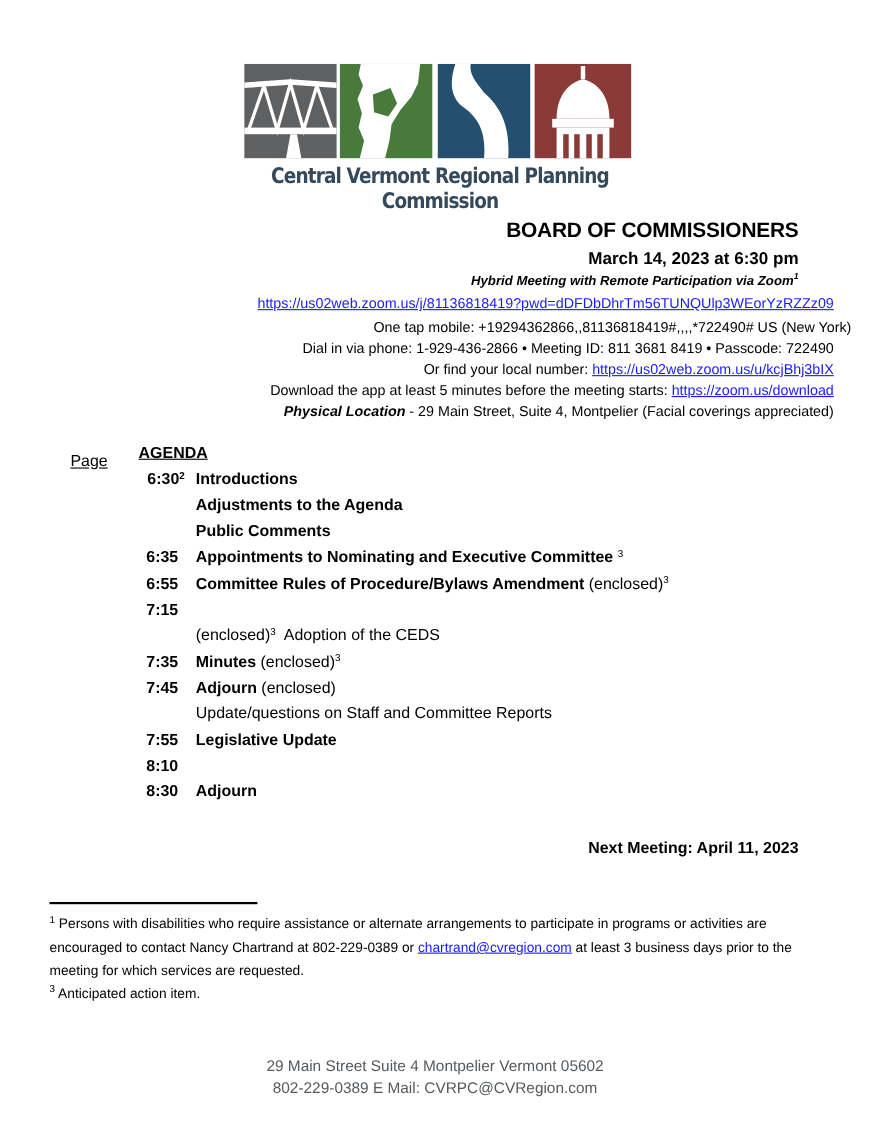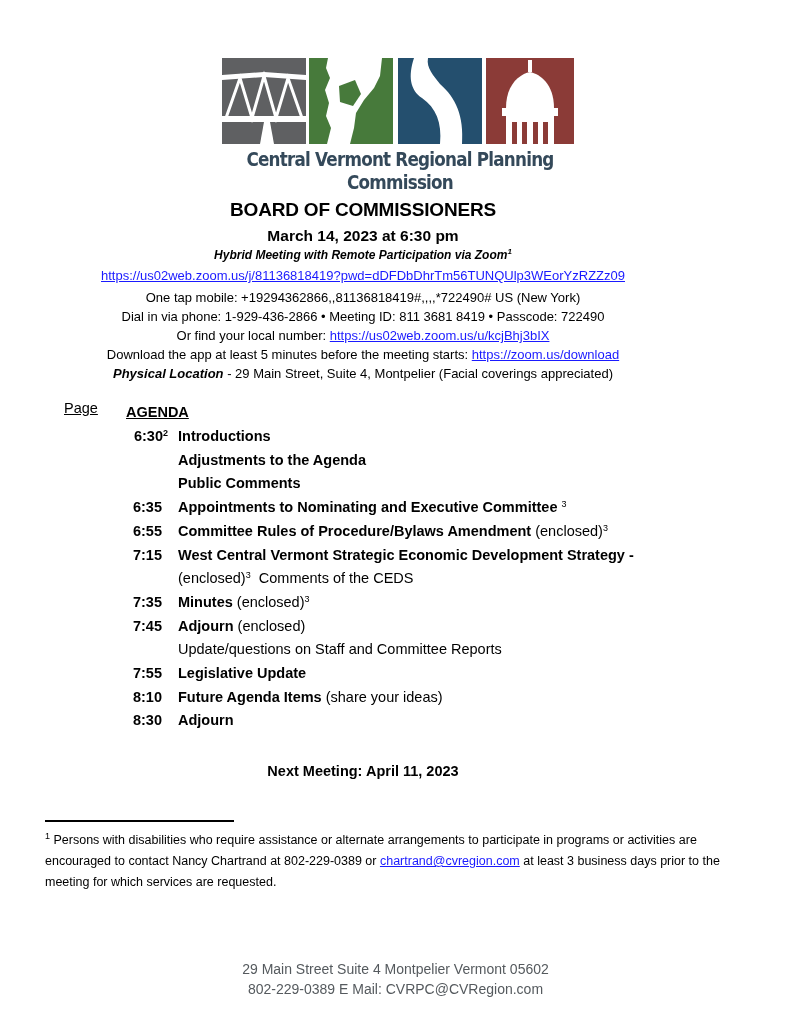--- a/index.html
+++ b/index.html
@@ -5,31 +5,31 @@
   html, body { margin: 0; padding: 0; background: #ffffff; }
   body { width: 791px; height: 1024px; position: relative; overflow: hidden;
          font-family: "Liberation Sans", sans-serif; color: #000; }
   .abs { position: absolute; }
   
   .logo { position: absolute; left: 222px; top: 58px; width: 352px; height: 86px; }
   .logo svg { display: block; }
   .org-name { position: absolute; left: 215px; top: 148px; width: 370px; text-align: center;
               font-family: "DejaVu Sans", sans-serif; font-size: 19.5px; color: #34495a;
               letter-spacing: -0.9px; font-weight: bold; transform: scaleX(0.86); transform-origin: center; }
-  .center { position: absolute; left: 0; width: 726px; text-align: center; white-space: nowrap; }
+  .center { position: absolute; left: 0; width: 726px; text-align: right; white-space: nowrap; }
   .title { top: 199px; font-size: 19px; font-weight: bold; letter-spacing: -0.2px; }
   .date { top: 227px; font-size: 15.5px; font-weight: bold; }
   .hybrid { top: 236px; font-size: 12px; font-weight: bold; font-style: italic; margin-top: 11px; }
   .hybrid sup { font-size: 8px; }
-  .info { font-size: 13px; }
+  .info { font-size: 13px; padding-left: 32px; }
   a { color: #1a1aff; text-decoration: underline; }
-  .l1 { top: 268px; } .l2 { top: 290px; } .l3 { top: 309px; } .l4 { top: 328px; }
+  .l1 { top: 268px; } .l2 { top: 290px; margin-left: 16px; } .l3 { top: 309px; } .l4 { top: 328px; }
   .l5 { top: 347px; } .l6 { top: 366px; }
   .bi { font-weight: bold; font-style: italic; }
-  .page-lbl { left: 64px; top: 400px; font-size: 14.5px; text-decoration: underline; }
+  .page-lbl { left: 64px; top: 412px; font-size: 14.5px; text-decoration: underline; }
   .agenda-lbl { left: 126px; top: 404px; font-size: 14.5px; font-weight: bold; text-decoration: underline; }
   .row { position: absolute; left: 0; width: 791px; height: 22px; font-size: 14.5px; white-space: nowrap; }
   .row .time { position: absolute; right: 629px; font-weight: bold; text-align: right; }
   .row .item { position: absolute; left: 178px; }
   .row .item .b { font-weight: bold; }
   sup.fn { font-size: 9px; vertical-align: 5px; line-height: 0; }
   .next { top: 763px; font-size: 14.5px; font-weight: bold; }
   .rule { position: absolute; left: 45px; top: 820px; width: 189px; height: 1.5px; background: #000; }
   .footnotes { position: absolute; left: 45px; top: 830px; width: 700px; font-size: 12.5px; line-height: 21px; }
   .footnotes p { margin: 0; }
@@ -105,53 +105,52 @@
     <div class="row" style="top: 499.1px;">
       <span class="time">6:35</span>
       <span class="item"><span class="b">Appointments to Nominating and Executive Committee </span><sup class="fn">3</sup></span>
     </div>
     <div class="row" style="top: 522.8px;">
       <span class="time">6:55</span>
       <span class="item"><span class="b">Committee Rules of Procedure/Bylaws Amendment</span><span> (enclosed)</span><sup class="fn">3</sup></span>
     </div>
     <div class="row" style="top: 546.5px;">
       <span class="time">7:15</span>
-      <span class="item"><span class="b">West Central Vermont Strategic Economic Development Strategy -</span></span>
     </div>
     <div class="row" style="top: 570.2px;">
       <span class="time"></span>
-      <span class="item"><span>(enclosed)</span><sup class="fn">3</sup><span style="white-space: pre;">  Comments of the CEDS</span></span>
+      <span class="item"><span>(enclosed)</span><sup class="fn">3</sup><span style="white-space: pre;">  Adoption of the CEDS</span></span>
     </div>
     <div class="row" style="top: 593.9px;">
       <span class="time">7:35</span>
       <span class="item"><span class="b">Minutes</span><span> (enclosed)</span><sup class="fn">3</sup></span>
     </div>
     <div class="row" style="top: 617.6px;">
       <span class="time">7:45</span>
       <span class="item"><span class="b">Adjourn</span><span> (enclosed)</span></span>
     </div>
     <div class="row" style="top: 641.3px;">
       <span class="time"></span>
       <span class="item"><span>Update/questions on Staff and Committee Reports</span></span>
     </div>
     <div class="row" style="top: 665px;">
       <span class="time">7:55</span>
       <span class="item"><span class="b">Legislative Update</span></span>
     </div>
     <div class="row" style="top: 688.7px;">
       <span class="time">8:10</span>
-      <span class="item"><span class="b">Future Agenda Items</span><span> (share your ideas)</span></span>
     </div>
     <div class="row" style="top: 712.4px;">
       <span class="time">8:30</span>
       <span class="item"><span class="b">Adjourn</span></span>
     </div>
   </div>
 
 <div class="center next">Next Meeting:  April 11, 2023</div>
 
 <div class="rule"></div>
 <div class="footnotes">
   <p><sup class="fn">1</sup><span> Persons with disabilities who require assistance or alternate arrangements to participate in programs or activities are encouraged to contact Nancy Chartrand at 802-229-0389 or </span><a href="#">chartrand@cvregion.com</a><span> at least 3 business days prior to the meeting for which services are requested.</span></p>
+  <p><sup class="fn">3</sup><span> Anticipated action item.</span></p>
 </div>
 
 <div class="footer f1">29 Main Street   Suite 4   Montpelier  Vermont 05602</div>
 <div class="footer f2">802-229-0389  E Mail: CVRPC@CVRegion.com</div>
 
 </body></html>

